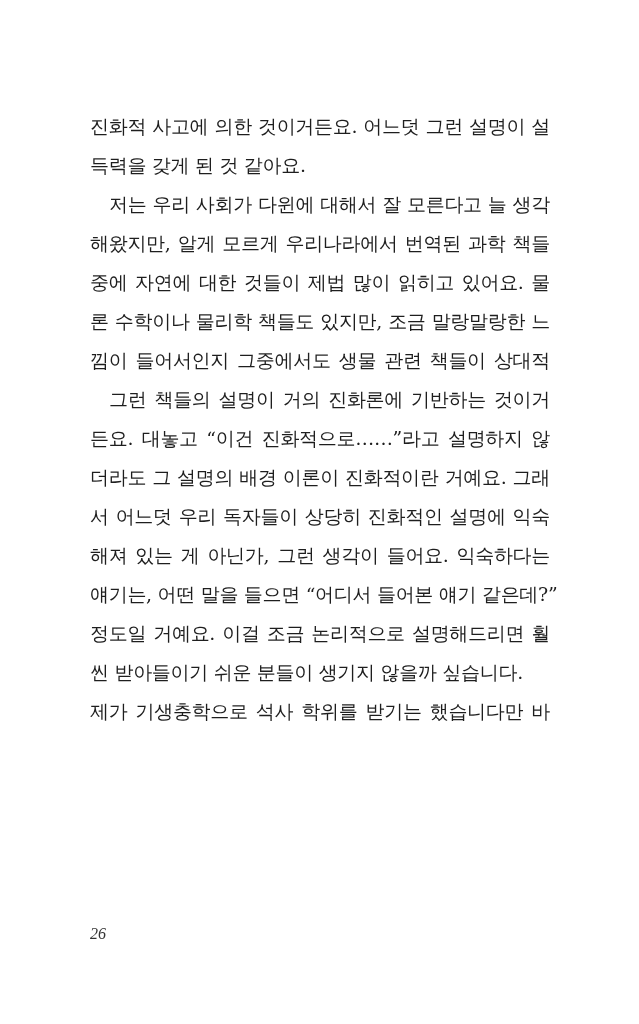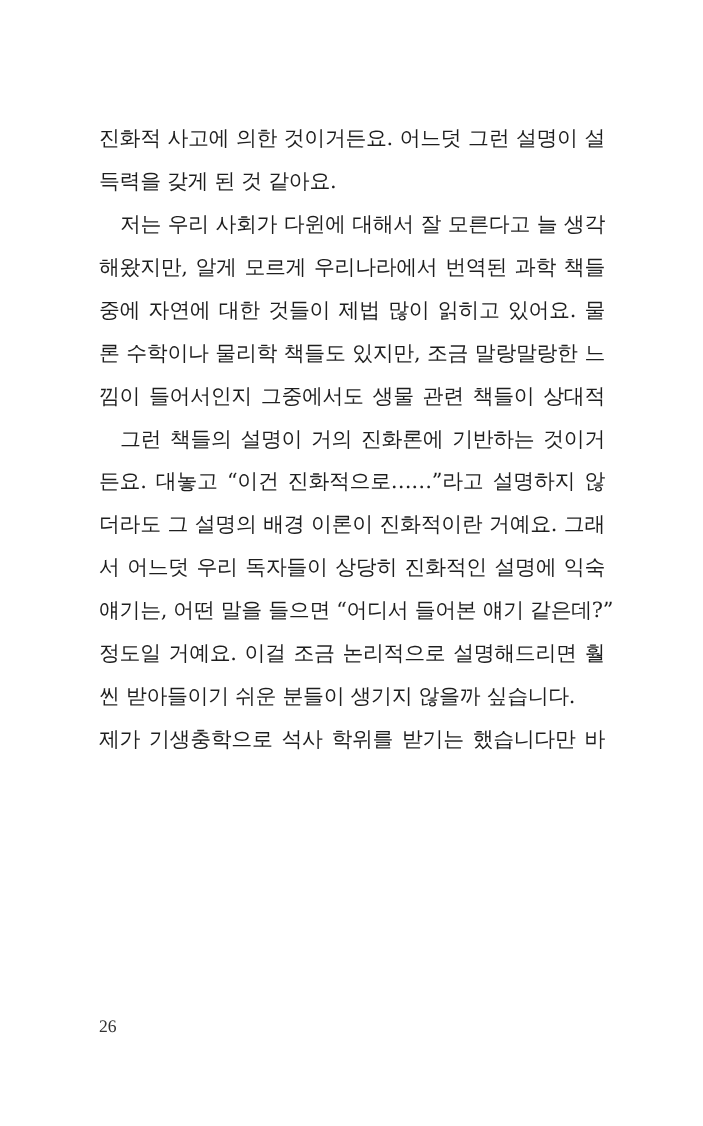--- a/index.html
+++ b/index.html
@@ -37,36 +37,38 @@
       padding-left: 19px;
       font-family: Liberation Serif, serif;
     }
     .page-number {
       position: absolute;
       left: 90px;
       top: 925px;
       font-family: "Liberation Serif", "DejaVu Serif", serif;
       font-size: 16px;
       color: #333333;
+      font-style: italic;
     }
   </style>
 </head>
 <body>
 
 <div class="page">
   <div class="line">진화적 사고에 의한 것이거든요. 어느덧 그런 설명이 설</div>
   <div class="line last">득력을 갖게 된 것 같아요.</div>
   <div class="line indent">저는 우리 사회가 다윈에 대해서 잘 모른다고 늘 생각</div>
   <div class="line">해왔지만, 알게 모르게 우리나라에서 번역된 과학 책들</div>
   <div class="line">중에 자연에 대한 것들이 제법 많이 읽히고 있어요. 물</div>
   <div class="line">론 수학이나 물리학 책들도 있지만, 조금 말랑말랑한 느</div>
   <div class="line">낌이 들어서인지 그중에서도 생물 관련 책들이 상대적</div>
   <div class="line indent">그런 책들의 설명이 거의 진화론에 기반하는 것이거</div>
   <div class="line">든요. 대놓고 “이건 진화적으로……”라고 설명하지 않</div>
   <div class="line">더라도 그 설명의 배경 이론이 진화적이란 거예요. 그래</div>
   <div class="line">서 어느덧 우리 독자들이 상당히 진화적인 설명에 익숙</div>
+  <div class="line">해져 있는 게 아닌가, 그런 생각이 들어요. 익숙하다는</div>
   <div class="line">얘기는, 어떤 말을 들으면 “어디서 들어본 얘기 같은데?”</div>
   <div class="line">정도일 거예요. 이걸 조금 논리적으로 설명해드리면 훨</div>
   <div class="line last">씬 받아들이기 쉬운 분들이 생기지 않을까 싶습니다.</div>
   <div class="line">제가 기생충학으로 석사 학위를 받기는 했습니다만 바</div>
 </div>
 
 <div class="page-number">26</div>
 
 </body></html>

